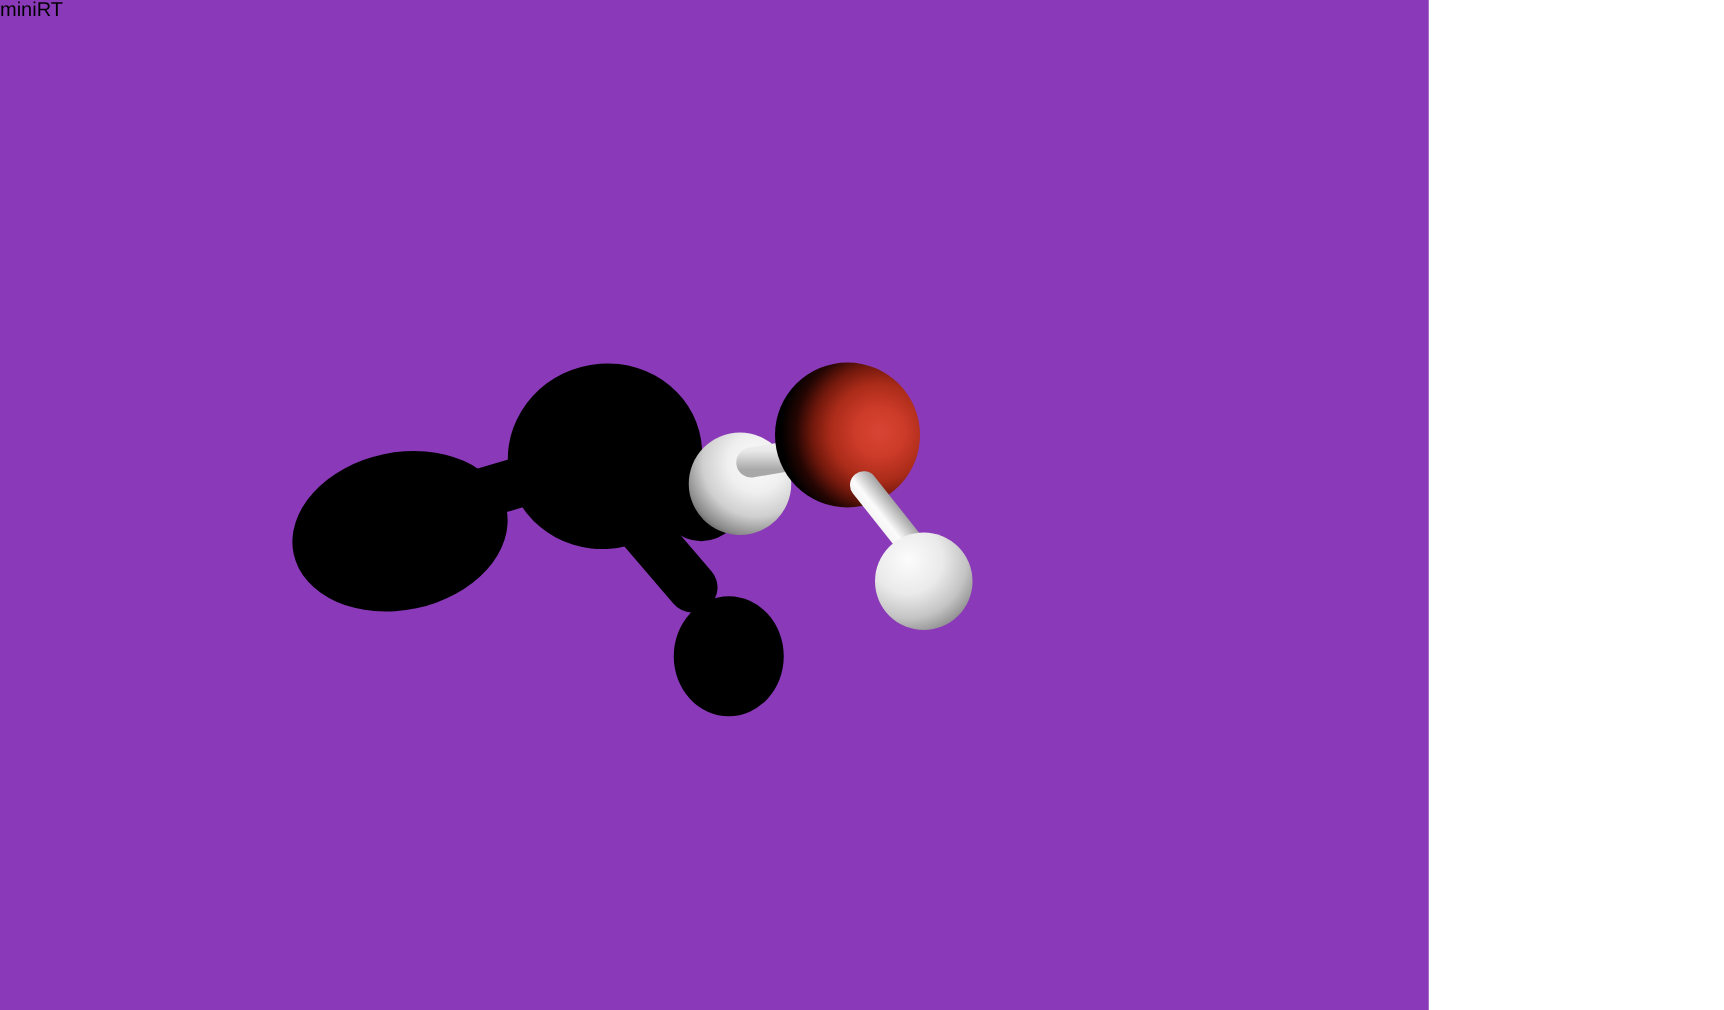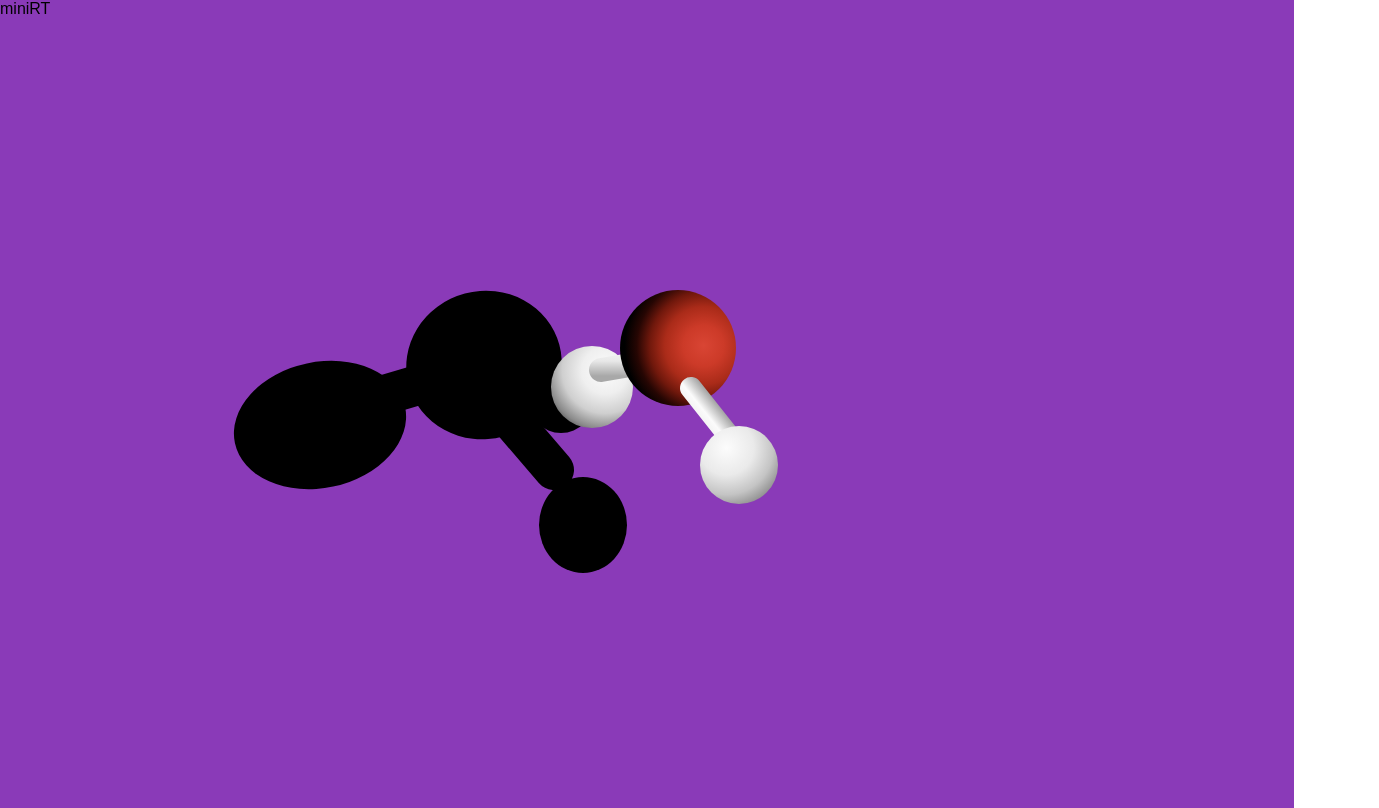--- a/index.html
+++ b/index.html
@@ -1,20 +1,20 @@
 <!DOCTYPE html>
 <html><head>
 <meta charset="utf-8">
 <style>
   * { margin: 0; padding: 0; box-sizing: border-box; }
   html, body { width: 1379px; height: 808px; overflow: hidden; font-family: "Liberation Sans", sans-serif; }
 
   .desktop {
     position: relative;
-    width: 1294px; height: 808px;
+    width: 1143px; height: 808px;
     background: #8a3ab8;
     overflow: hidden;
   }
   
   .wp-top {
     position: absolute; left: 0; top: 0; width: 1379px; height: 40px;
     background: linear-gradient(90deg,
       #bf3f9a 0%, #c75fa9 10%, #cb6b96 17%, #d4607f 19.5%, #d6d2e4 21.5%,
       #d6d2e5 50%, #dfcadd 68%, #e2c3d8 76%, #d6a0c8 84%, #cb7cb2 91%, #c express 0;
     background: linear-gradient(90deg,

